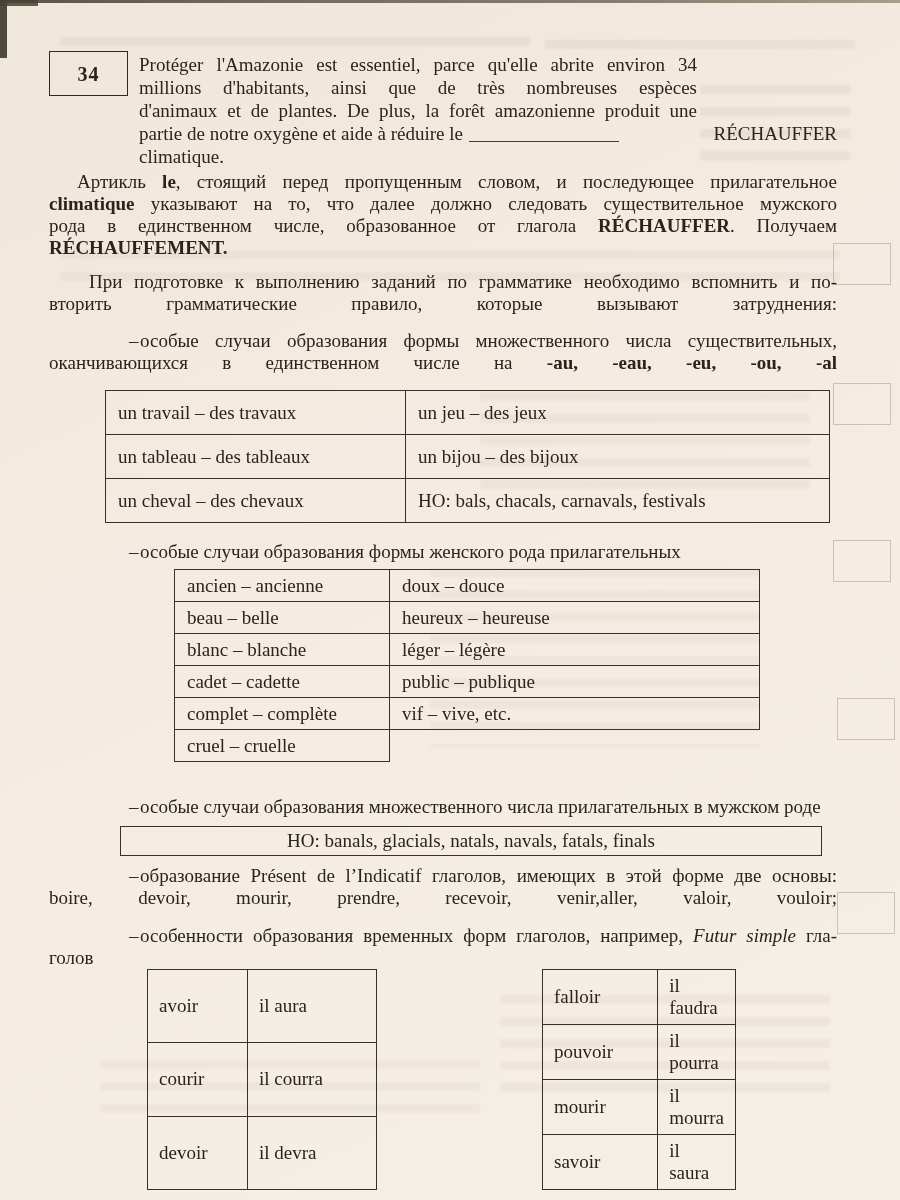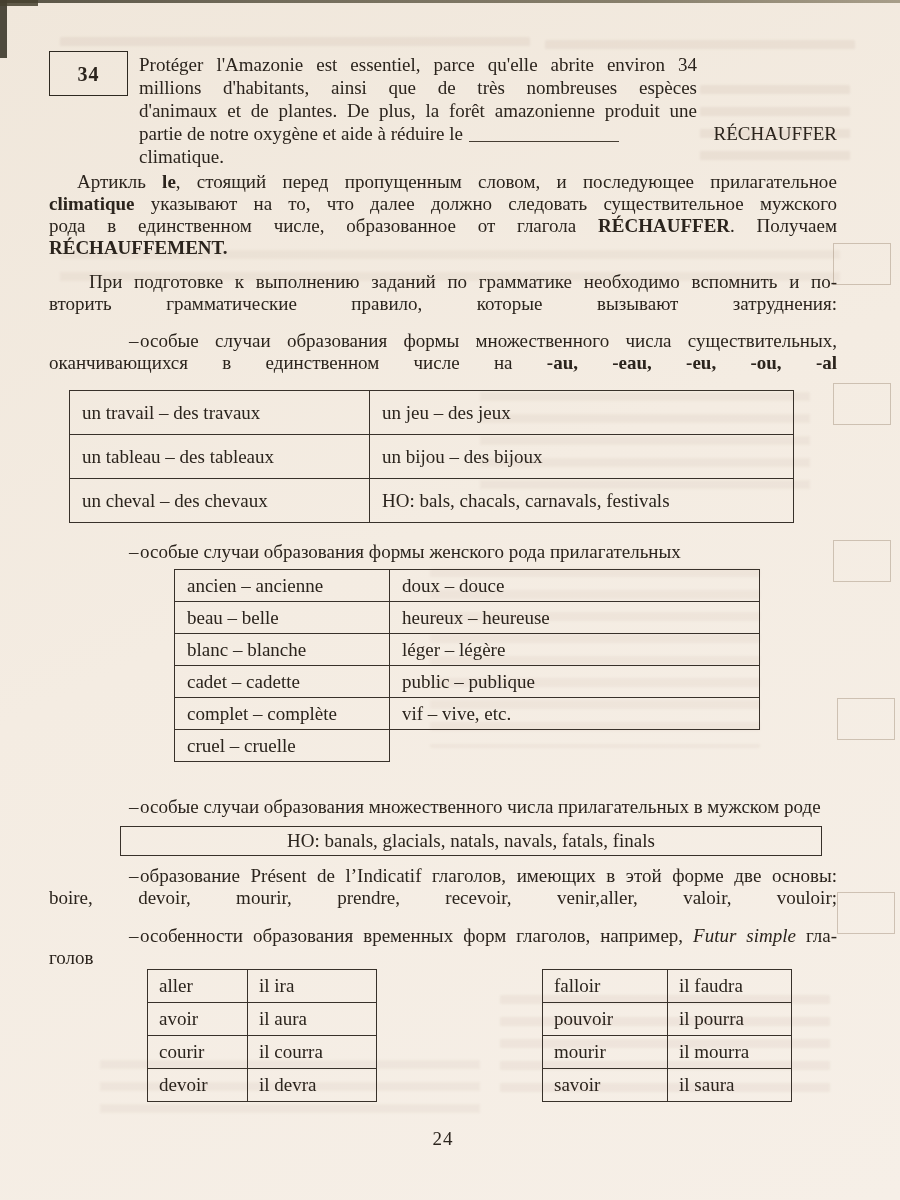--- a/index.html
+++ b/index.html
@@ -51,36 +51,36 @@
   p.b2 { margin-top:18px; }
   p.b3 { margin-top:34px; }
   p.b4 { margin-top:9px; text-align-last:justify; }
   p.b5 { margin-top:16px; text-align-last:justify; }
   .dash { display:inline-block; width:51px; }
 
   table { border-collapse:collapse; font-size:19px; color:#2b241d; }
   td { border:1.1px solid #38312a; vertical-align:middle; }
   td.empty { border:none; }
 
-  table.t1 { margin:16px 0 0 20px; width:725px; }
+  table.t1 { margin:16px 0 0 56px; width:725px; }
   table.t1 td { padding:10px 12px; height:44px; }
   table.t1 td:first-child { width:300px; }
 
   table.t2 { margin:6px 16px 0 125px; width:586px; }
   table.t2 td { padding:4px 12px; height:32px; }
   table.t2 td:first-child { width:215px; }
 
   table.t3 { margin:8px 0 0 71px; width:702px; }
   table.t3 td { padding:3px 12px; height:29px; }
   table.t3 td:first-child { width:327px; }
   table.t3 td.note { text-align:center; }
 
   .futur-row { display:flex; margin-top:0; }
   table.tf1 { margin-left:98px; width:230px; }
-  table.tf2 { margin-left:165px; width:250px; }
+  table.tf2 { margin-left:165px; width:194px; }
   table.tf1 td, table.tf2 td { padding:5px 11px; height:33px; }
   table.tf1 td:first-child { width:100px; }
   table.tf2 td:first-child { width:125px; }
 
   .page-num { margin-top:26px; text-align:center; letter-spacing:1px; }
 </style>
 </head>
 <body>
 
 <div class="page">
@@ -183,24 +183,20 @@
     </tbody>
       </table>
 
     <p class="bullet b4"><span class="dash">–</span><span>образование Présent de l’Indicatif глаголов, имеющих в этой форме две основы:</span><br><span>boire, devoir, mourir, prendre, recevoir, venir,aller, valoir, vouloir;</span></p>
 
     <p class="bullet b5"><span class="dash">–</span><span>особенности образования временных форм глаголов, например, </span><i>Futur simple</i><span> гла-</span><br><span>голов</span></p>
 
     <div class="futur-row">
       <table class="tf1">
         <tbody>
-            <tr>
-          <td>aller</td>
-          <td>il ira</td>
-        </tr>
         <tr>
           <td>avoir</td>
           <td>il aura</td>
         </tr>
         <tr>
           <td>courir</td>
           <td>il courra</td>
         </tr>
         <tr>
           <td>devoir</td>

